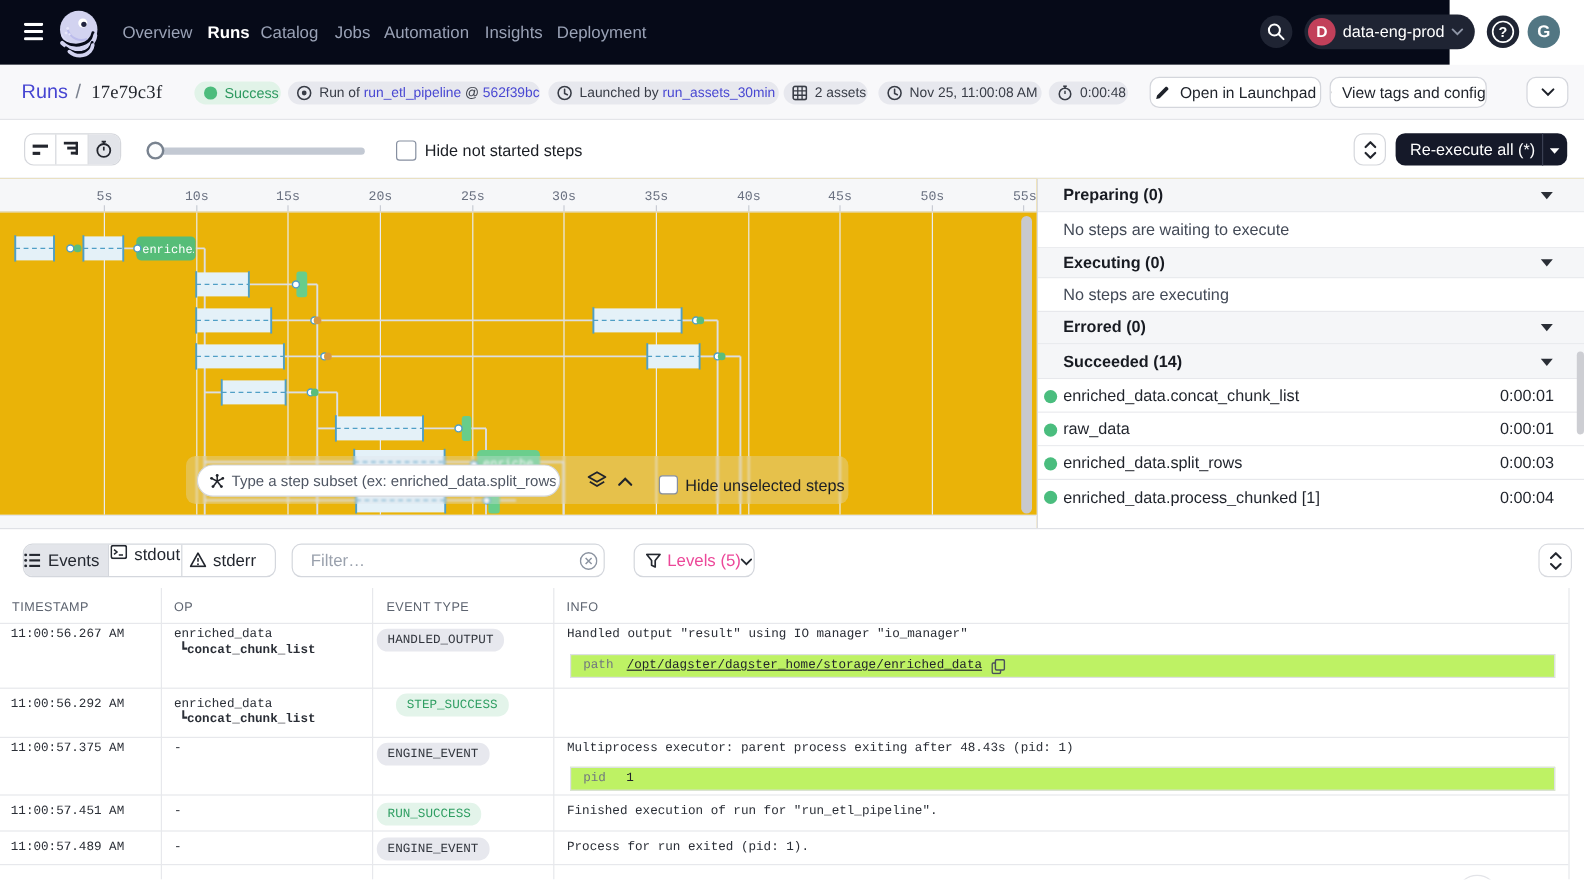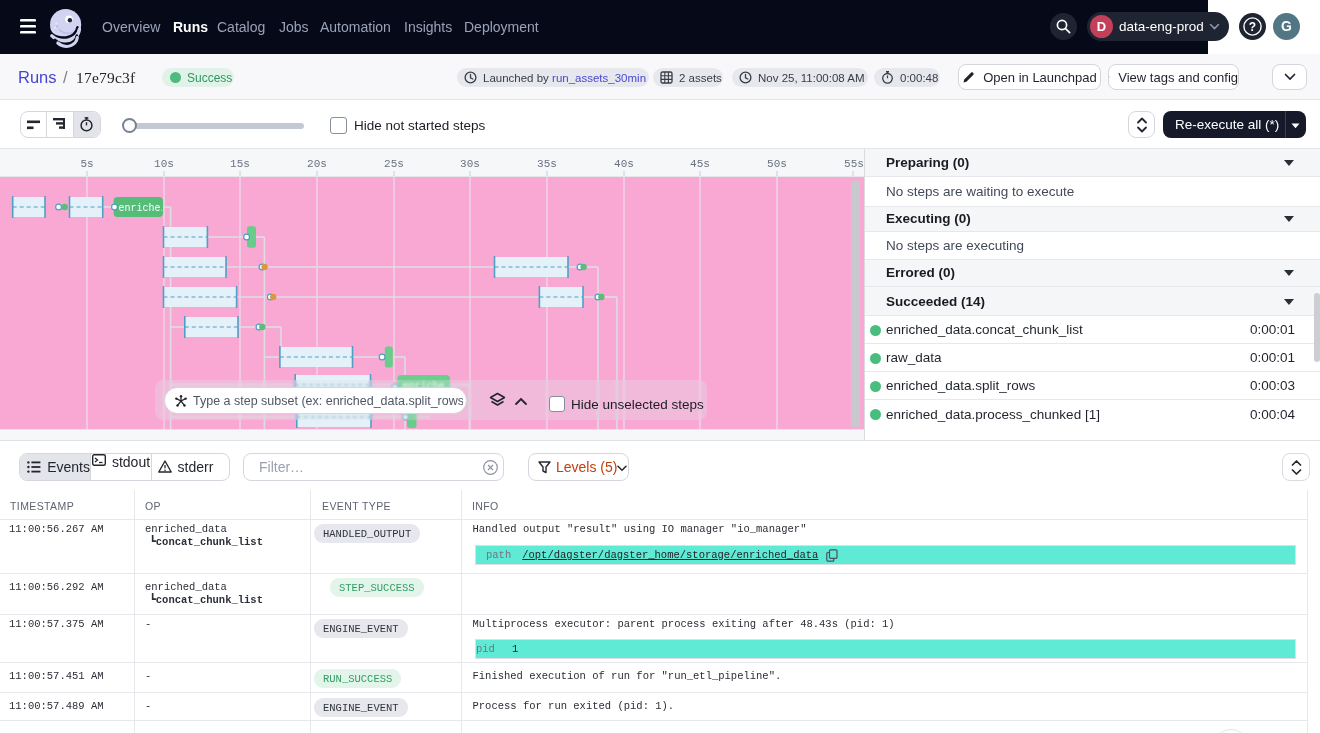--- a/index.html
+++ b/index.html
@@ -20,33 +20,33 @@
      font-size:11.5px; color:#383c46; display:flex; align-items:center; white-space:nowrap; overflow:hidden; }
   .pill svg, .pill span { flex:none; }
   .pill .lnk { color:#4847d2; }
   .btn { position:absolute; top:64px; height:26px; background:#fff; border:1px solid #d4d6dc; border-radius:8px;
      display:flex; align-items:center; justify-content:center; font-size:13px; color:#1e222a; white-space:nowrap; }
 
   
   #tbar { position:absolute; left:0; top:100px; width:1320px; height:49px; background:#fff; border-bottom:1px solid #e4e5e9; }
 
   
-  #gantt { position:absolute; left:0; top:149px; width:1320px; height:292px; background:#f9a8d4; }
+  #gantt { position:absolute; left:0; top:149px; width:1320px; height:292px; background:#eab308; }
   #rp { position:absolute; left:864px; top:0px; width:456px; height:292px; border-left:1px solid #d9dbe0; background:#fff; overflow:hidden; }
   .rph { position:relative; background:#f5f6f8; border-bottom:1px solid #e7e8ec; font-weight:bold; font-size:13.5px; color:#181b22; }
   .rpr { position:relative; background:#fff; border-bottom:1px solid #e7e8ec; font-size:13.5px; color:#434a57; }
   .tri { position:absolute; right:26px; width:0; height:0; border-left:5px solid transparent; border-right:5px solid transparent; border-top:6px solid #2a2e36; }
 
   
   #log { position:absolute; left:0; top:441px; width:1320px; height:292px; background:#fff; box-shadow:0 -1px 0 #dfe1e6; }
   .colborder { position:absolute; top:49px; bottom:0; width:1px; background:#e7e8ec; }
   .epill { position:absolute; height:19px; border-radius:9px; background:#e7e8ee; color:#30343c;
      font-family:"Liberation Mono", monospace; font-size:10.5px; display:flex; align-items:center; padding:0 9px; }
   .epill.green { background:#e3f4ea; color:#2f9e62; }
-  .infobox { position:absolute; left:475px; width:821px; height:20px; background:#5eead4; border:1px solid #dddfe4;
+  .infobox { position:absolute; left:475px; width:821px; height:20px; background:#bef264; border:1px solid #dddfe4;
      font-family:"Liberation Mono", monospace; font-size:10.5px; color:#22252b; display:flex; align-items:center; }
   .cell { position:absolute; font-family:"Liberation Mono", monospace; font-size:10.5px; color:#2a2e36; white-space:pre; }
   .rowline { position:absolute; left:0; width:1320px; height:1px; background:#e7e8ec; }
 </style>
 </head>
 <body>
 <div id="page">
 
   <div id="nav">
     <svg class="abs" style="left:20px;top:19px" width="16" height="15" viewBox="0 0 16 15">
@@ -100,20 +100,27 @@
          font-size:14px;font-weight:bold;text-align:center;line-height:27px">G</div>
   </div>
 
   <div id="hdr"></div>
   <span class="abs" style="left:18px;top:68px;font-size:16.5px;color:#4645d2">Runs</span>
   <span class="abs" style="left:63px;top:68px;font-size:16.5px;color:#7b828f">/</span>
   <span class="abs mono" style="left:76px;top:69px;font-size:15.5px;color:#22252c;letter-spacing:0.2px">17e79c3f</span>
 
   <div class="pill" style="left:162px;width:72px;background:#e1f3e8;color:#2d9960;font-size:12px;padding-left:8px">
     <span style="width:11px;height:11px;border-radius:50%;background:#4cbc7c;margin-right:6px"></span>Success
+  </div>
+  <div class="pill" style="left:240px;width:210px;padding-left:7px">
+    <svg width="13" height="13" viewBox="0 0 13 13" style="margin-right:6px">
+      <circle cx="6.5" cy="6.5" r="5.4" fill="none" stroke="#383c46" stroke-width="1.3"></circle>
+      <circle cx="6.5" cy="6.5" r="2" fill="#383c46"></circle>
+    </svg>
+    Run of&nbsp;<span class="lnk">run_etl_pipeline</span>&nbsp;@&nbsp;<span class="lnk">562f39bc</span>
   </div>
   <div class="pill" style="left:457px;width:192px;padding-left:7px">
     <svg width="13" height="13" viewBox="0 0 13 13" style="margin-right:6px">
       <circle cx="6.5" cy="6.5" r="5.4" fill="none" stroke="#383c46" stroke-width="1.3"></circle>
       <path d="M6.5 3.4 L6.5 6.9 L8.8 8" fill="none" stroke="#383c46" stroke-width="1.3" stroke-linecap="round"></path>
     </svg>
     Launched by&nbsp;<span class="lnk">run_assets_30min</span>
   </div>
   <div class="pill" style="left:653px;width:70px;padding-left:7px">
     <svg width="13" height="13" viewBox="0 0 13 13" style="margin-right:6px">
@@ -452,21 +459,21 @@
         <span class="abs" style="left:21px;top:7px">enriched_data.process_chunked [1]</span>
         <span class="abs" style="right:25px;top:7px">0:00:04</span>
       </div>
       <div class="abs" style="left:449px;top:144px;width:6px;height:69px;border-radius:3px;background:#cdced3"></div>
     </div>
   </div>
 
   <div id="log">
 
     <div class="abs" style="left:19px;top:12px;width:211px;height:27.5px;border:1px solid #d4d7dd;border-radius:8px;background:#fff;display:flex;font-size:14px;color:#23272f">
-      <div style="width:71px;background:#e3e5ea;border-radius:7px 0 0 7px;border-right:1px solid #d4d7dd;display:flex;align-items:center;justify-content:flex-end">
+      <div style="width:71px;background:#e3e5ea;border-radius:7px 0 0 7px;border-right:1px solid #d4d7dd;display:flex;align-items:center;justify-content:flex-start">
         <svg width="14" height="12" viewBox="0 0 14 12" style="margin-right:6px">
           <circle cx="1.4" cy="1.4" r="1.2" fill="#23272f"></circle>
             <circle cx="1.4" cy="6" r="1.2" fill="#23272f"></circle>
             <circle cx="1.4" cy="10.6" r="1.2" fill="#23272f"></circle>
           <rect x="4.4" y="0.5" width="9" height="1.8" fill="#23272f"></rect>
             <rect x="4.4" y="5.1" width="9" height="1.8" fill="#23272f"></rect>
             <rect x="4.4" y="9.7" width="9" height="1.8" fill="#23272f"></rect>
         </svg>Events</div>
       <div style="width:61px;border-right:1px solid #d4d7dd;display:flex;align-items:flex-start;justify-content:center">
         <svg width="14" height="12" viewBox="0 0 14 12" style="margin-right:6px">
@@ -485,21 +492,21 @@
       <span class="abs" style="left:15px;top:5px;font-size:14px;color:#9aa1ad">Filter…</span>
       <svg class="abs" style="left:239px;top:6px" width="15" height="15" viewBox="0 0 15 15">
         <circle cx="7.5" cy="7.5" r="6.8" fill="none" stroke="#8b93a0" stroke-width="1.2"></circle>
         <path d="M5 5 L10 10 M10 5 L5 10" stroke="#8b93a0" stroke-width="1.2"></path>
       </svg>
     </div>
     <div class="abs" style="left:528px;top:12px;width:101px;height:27.5px;border:1px solid #d4d7dd;border-radius:8px;background:#fff">
       <svg class="abs" style="left:9px;top:7px" width="13" height="13" viewBox="0 0 13 13">
         <path d="M1 1 L12 1 L8 6 L8 11.5 L5 10 L5 6 Z" fill="none" stroke="#23272f" stroke-width="1.4" stroke-linejoin="round"></path>
       </svg>
-      <span class="abs" style="left:27px;top:5px;font-size:14px;color:#c2410c">Levels (5)</span>
+      <span class="abs" style="left:27px;top:5px;font-size:14px;color:#ec4899">Levels (5)</span>
       <svg class="abs" style="left:88px;top:11px" width="10" height="7" viewBox="0 0 10 7">
         <path d="M1 1.2 L5 5.2 L9 1.2" fill="none" stroke="#23272f" stroke-width="1.5" stroke-linecap="round"></path>
       </svg>
     </div>
     <div class="abs" style="left:1281.5px;top:12px;width:28px;height:27.5px;border:1px solid #d9dbe0;border-radius:8px;background:#fff">
       <svg class="abs" style="left:8px;top:6px" width="11" height="15" viewBox="0 0 11 15">
         <path d="M1.5 5 L5.5 1 L9.5 5" fill="none" stroke="#23272f" stroke-width="1.7" stroke-linecap="round" stroke-linejoin="round"></path>
         <path d="M1.5 10 L5.5 14 L9.5 10" fill="none" stroke="#23272f" stroke-width="1.7" stroke-linecap="round" stroke-linejoin="round"></path>
       </svg>
     </div>
@@ -538,21 +545,21 @@
     <span class="cell" style="left:9px;top:140px">11:00:56.292 AM</span>
     <span class="cell" style="left:145px;top:140px">enriched_data</span>
     <span class="cell" style="left:149.5px;top:152px;font-weight:bold">┗concat_chunk_list</span>
     <div class="epill green" style="left:330px;top:137px">STEP_SUCCESS</div>
 
     <span class="cell" style="left:9px;top:177px">11:00:57.375 AM</span>
     <span class="cell" style="left:145px;top:177px">-</span>
     <div class="epill" style="left:314px;top:178px">ENGINE_EVENT</div>
     <span class="cell" style="left:472.5px;top:177px">Multiprocess executor: parent process exiting after 48.43s (pid: 1)</span>
     <div class="infobox" style="top:198px">
-      <span style="color:#70767f;">pid</span>
+      <span style="color:#70767f;margin-left:10px">pid</span>
       <span style="margin-left:17px">1</span>
     </div>
 
     <span class="cell" style="left:9px;top:229px">11:00:57.451 AM</span>
     <span class="cell" style="left:145px;top:229px">-</span>
     <div class="epill green" style="left:314px;top:228px">RUN_SUCCESS</div>
     <span class="cell" style="left:472.5px;top:229px">Finished execution of run for "run_etl_pipeline".</span>
 
     <span class="cell" style="left:9px;top:258.5px">11:00:57.489 AM</span>
     <span class="cell" style="left:145px;top:258.5px">-</span>

